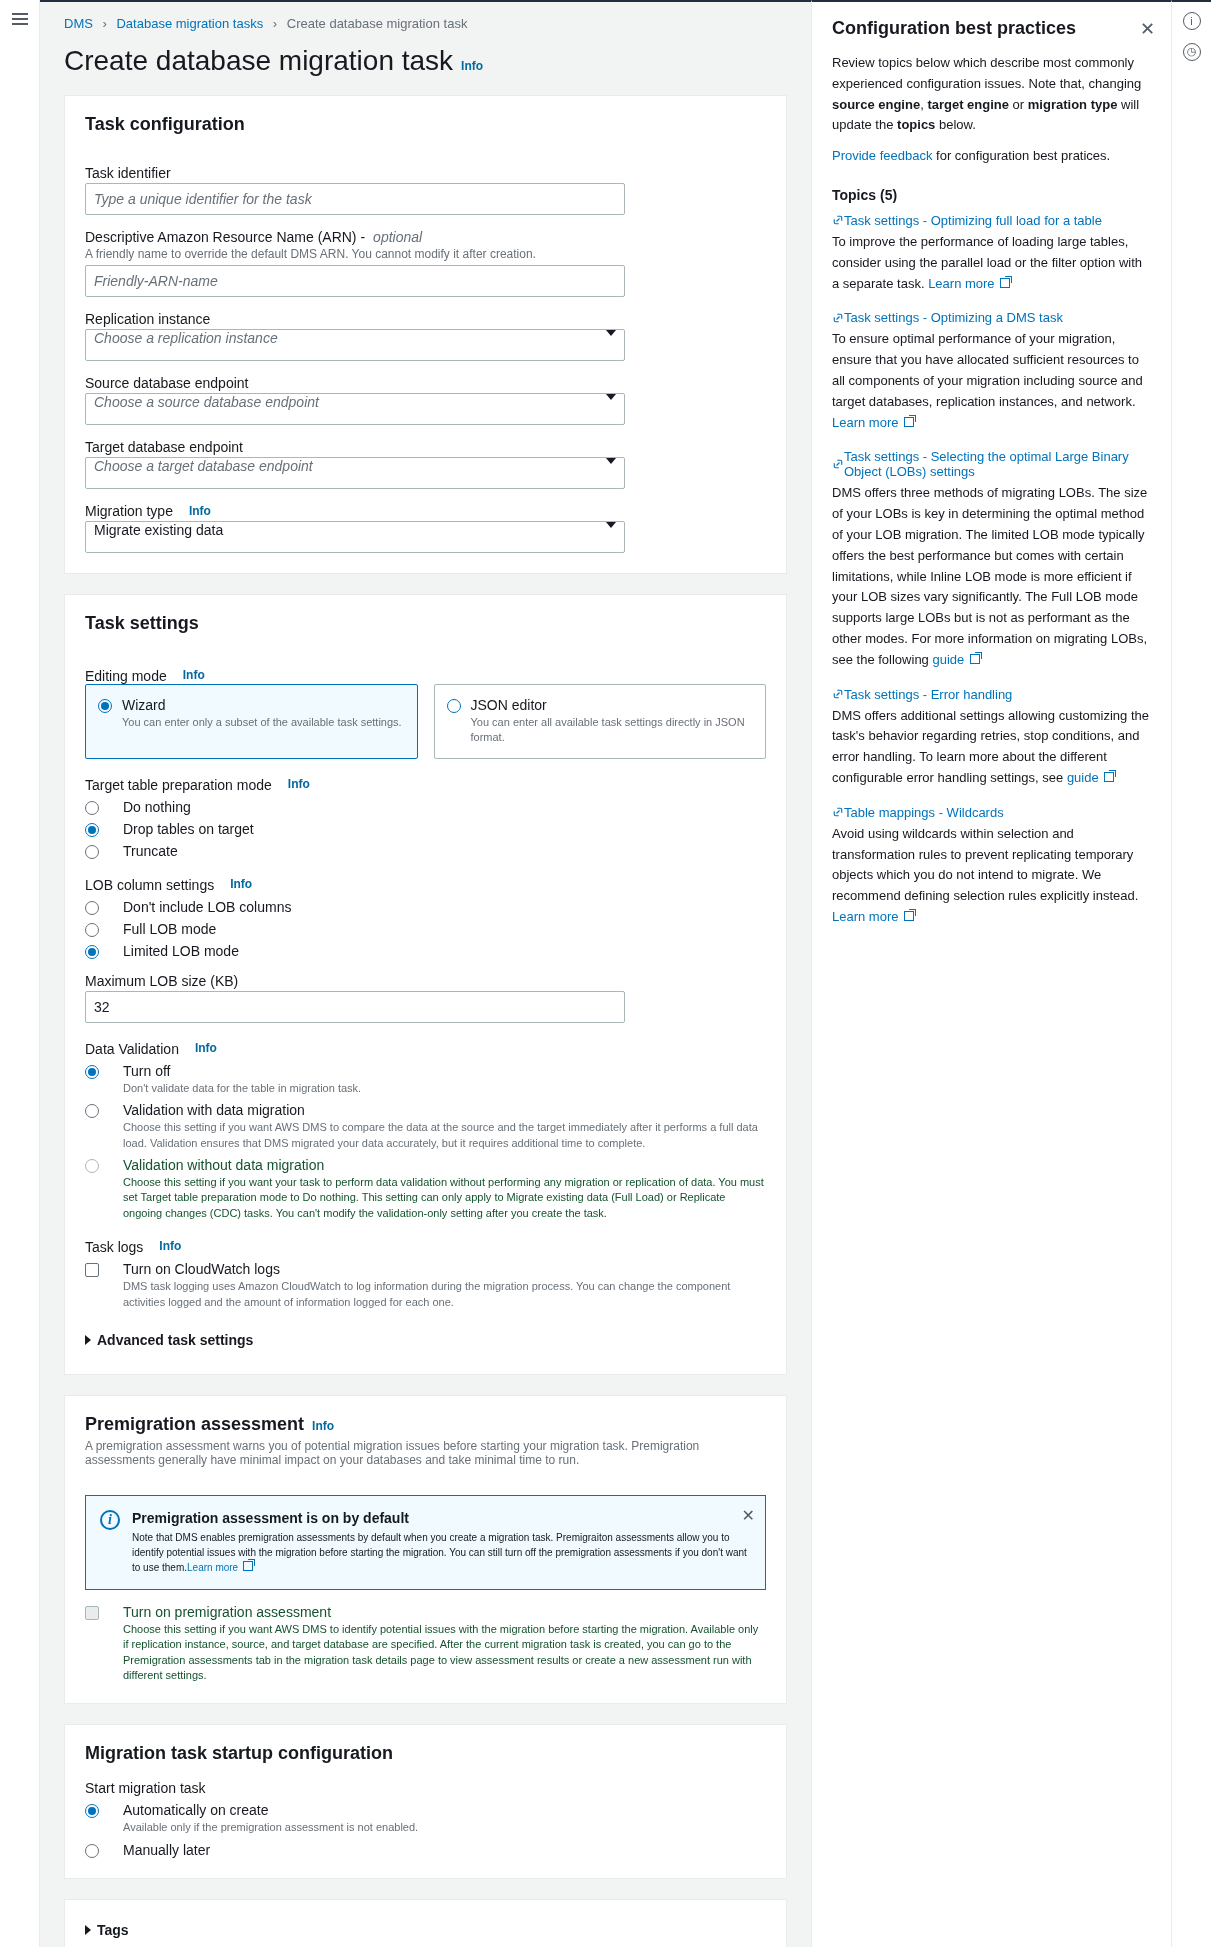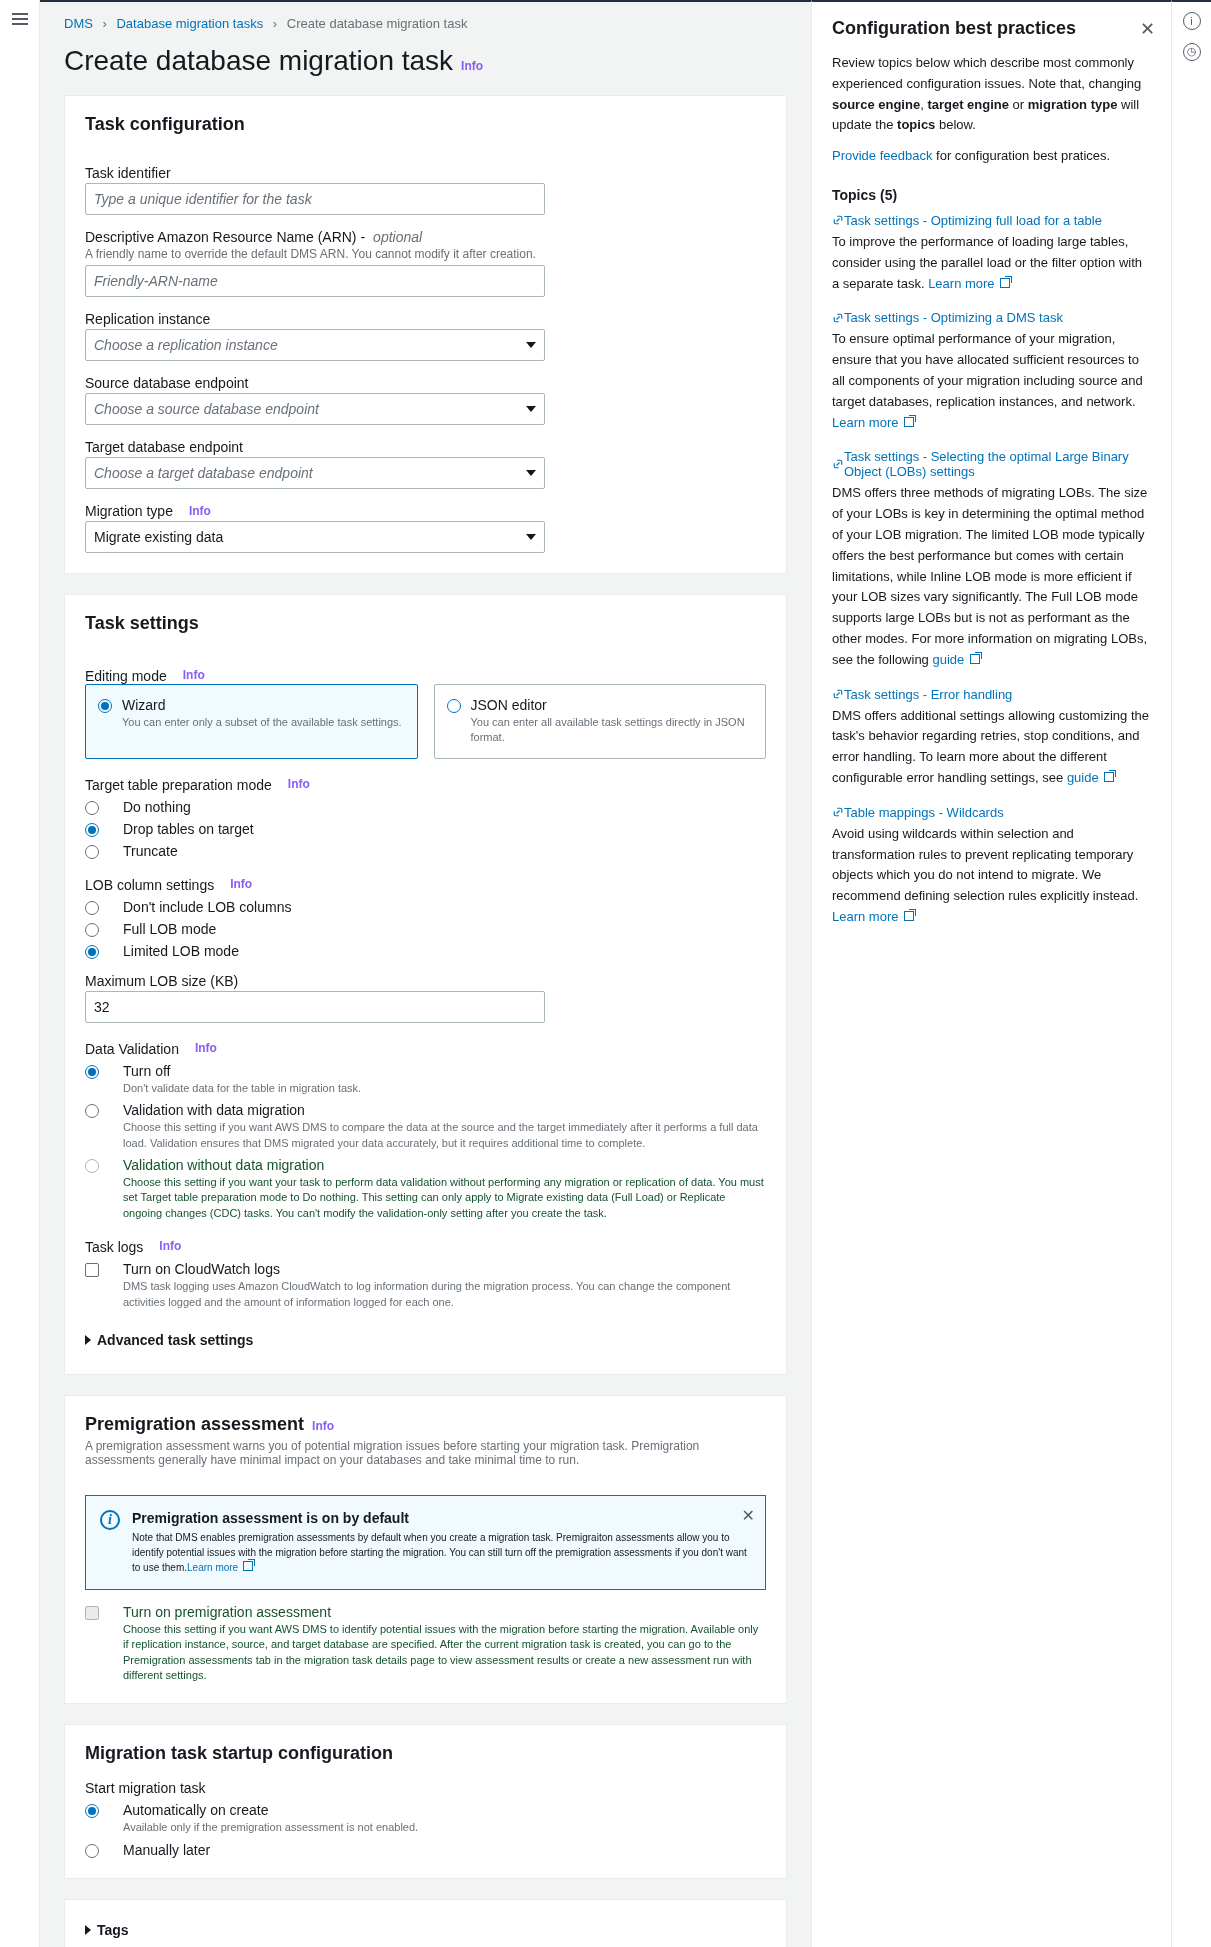--- a/index.html
+++ b/index.html
@@ -9,33 +9,33 @@
 .hamburger div{width:16px;height:2px;background:#545b64;margin:3px 0}
 .col-main{flex:1;min-width:0;background:#f2f3f3;padding:0 24px 24px 24px;border-top:2px solid #232f3e}
 .col-help{width:360px;border-left:1px solid #e9ebed;padding:16px 20px;border-top:2px solid #232f3e;position:relative}
 .col-far{width:40px;border-left:1px solid #e9ebed;padding-top:10px;text-align:center;border-top:2px solid #232f3e}
 .far-icon{width:18px;height:18px;border:1.5px solid #545b64;border-radius:50%;display:inline-flex;align-items:center;justify-content:center;font-size:11px;color:#545b64;margin-bottom:12px;cursor:pointer}
 .breadcrumb{padding:14px 0;font-size:13px}
 .breadcrumb a{color:#0073bb;text-decoration:none}
 .breadcrumb .sep{color:#687078;margin:0 6px}
 .breadcrumb .current{color:#687078}
 h1{font-size:28px;font-weight:400;margin-bottom:18px}
-.info-link{color:#8b5cf6;font-size:12px;font-weight:700;margin-left:8px;cursor:pointer}
+.info-link{color:#0369a1;font-size:12px;font-weight:700;margin-left:8px;cursor:pointer}
 .panel{background:#fff;border:1px solid #e9ebed;margin-bottom:20px}
 .panel-head{padding:18px 20px 8px 20px}
 .panel-head h2{font-size:18px;font-weight:700}
 .panel-body{padding:8px 20px 20px 20px}
 .field{margin-top:14px}
 .field-label{font-size:14px;color:#16191f;margin-bottom:2px;display:flex;align-items:center;gap:8px}
 .field-label .info-link{font-size:12px}
 .optional{font-style:italic;color:#687078}
 .field-desc{font-size:12px;color:#687078;margin-bottom:4px}
-input[type=text],.select{width:460px;max-width:100%;height:32px;border:1px solid #aab7b8;border-radius:2px;padding:0 8px;font-size:14px;background:#fff;color:#16191f}
+input[type=text],.select{width:540px;max-width:100%;height:32px;border:1px solid #aab7b8;border-radius:2px;padding:0 8px;font-size:14px;background:#fff;color:#16191f}
 input::placeholder,.select.placeholder{color:#687078;font-style:italic}
-.select{display:flex;align-items:center;justify-content:space-between;cursor:pointer}
+.select{display:flex;justify-content:space-between;cursor:pointer}
 .caret{width:0;height:0;border-left:5px solid transparent;border-right:5px solid transparent;border-top:6px solid #16191f}
 .tiles{display:flex;gap:16px;}
 .tile{flex:1;border:1px solid #aab7b8;border-radius:2px;padding:12px 14px;cursor:pointer;position:relative;background:#fff}
 .tile.selected{border-color:#0073bb;background:#f1faff}
 .tile-radio{position:absolute;left:12px;top:14px;width:14px;height:14px;border:1px solid #0073bb;border-radius:50%;display:flex;align-items:center;justify-content:center}
 .tile.selected .tile-radio::after{content:"";width:8px;height:8px;background:#0073bb;border-radius:50%}
 .tile-title{margin-left:22px;font-weight:400}
 .tile-desc{margin-left:22px;font-size:11px;color:#687078;margin-top:2px;line-height:1.4}
 .radio-row,.check-row{display:flex;align-items:flex-start;gap:24px;margin-top:6px}
 .radio,rcircle{width:14px;height:14px;border:1px solid #687078;border-radius:50%;display:inline-flex;align-items:center;justify-content:center;flex-shrink:0;margin-top:2px}

